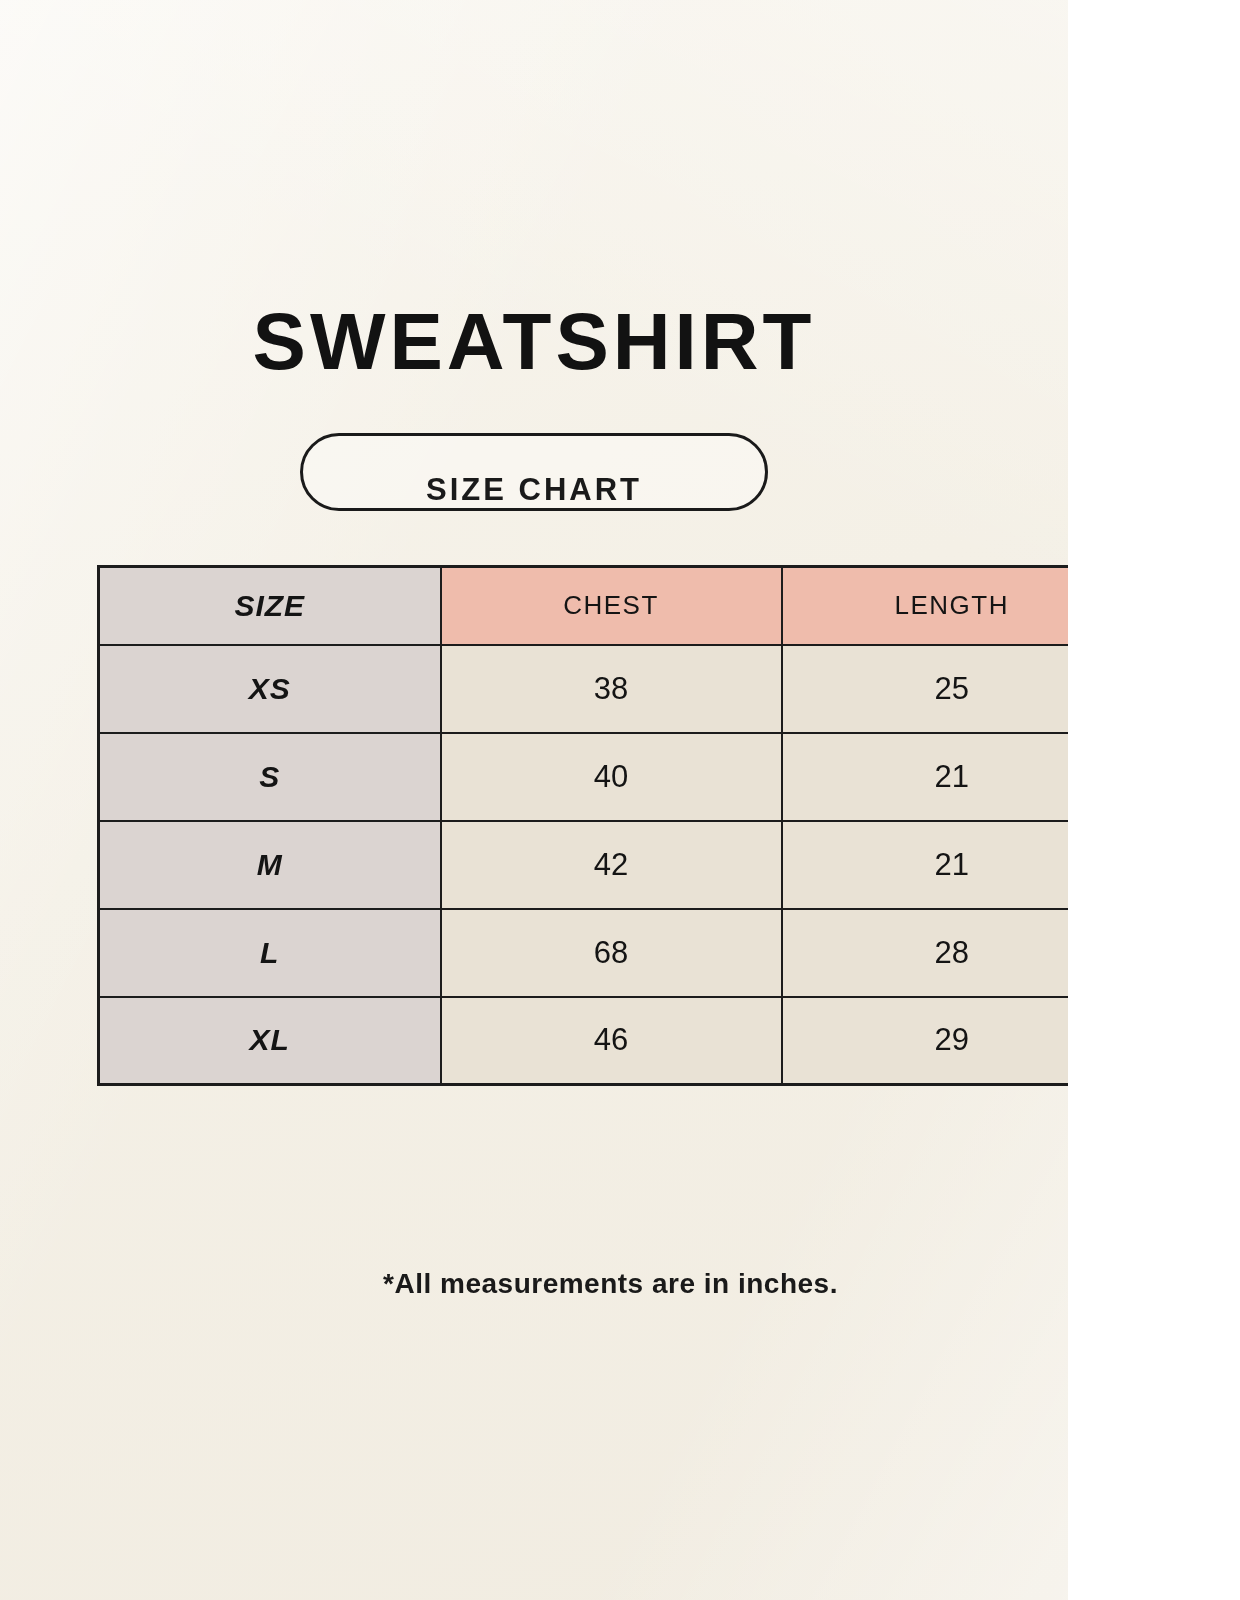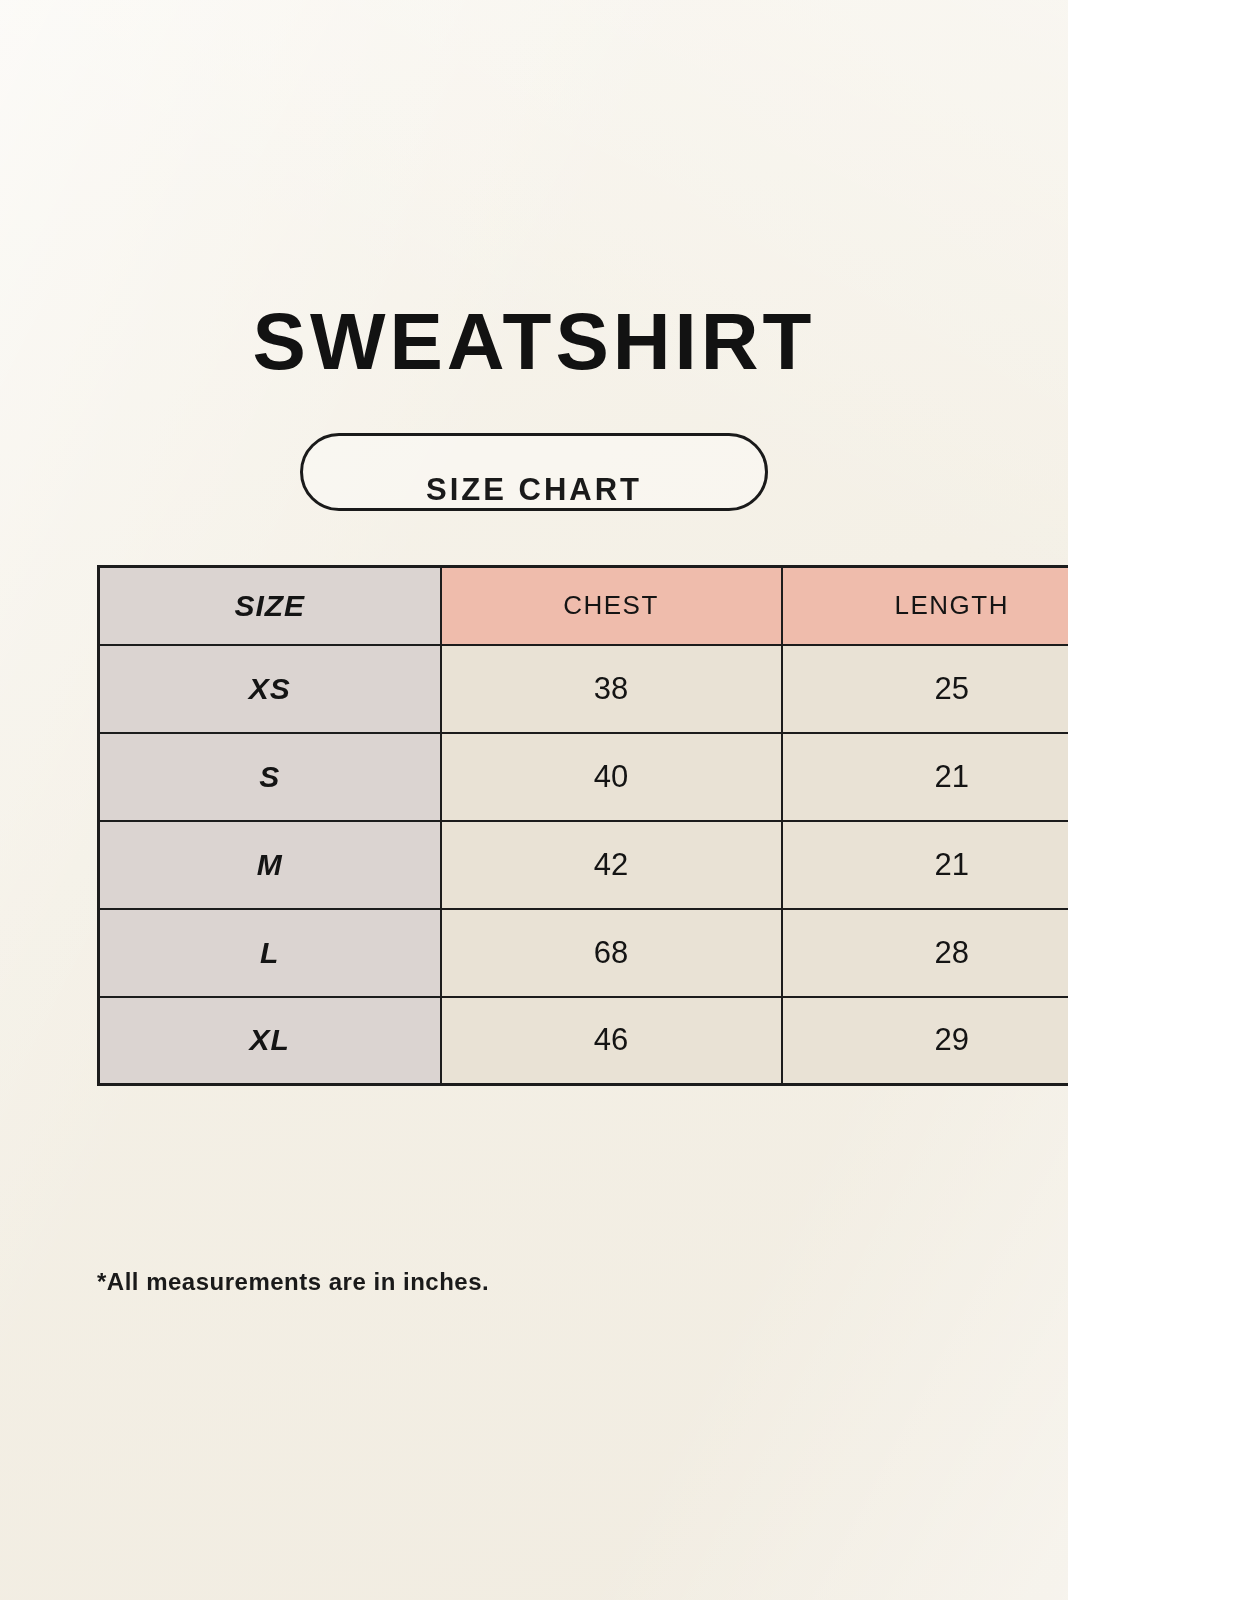--- a/index.html
+++ b/index.html
@@ -98,22 +98,22 @@
     background: #e9e2d5;
     font-weight: 400;
     font-size: 31px;
   }
 
   .note {
     position: absolute;
     top: 1268px;
     left: 97px;
     width: 1027px;
-    text-align: left;
-    font-size: 24px;
+    text-align: center;
+    font-size: 28px;
     font-weight: 700;
     letter-spacing: 0.5px;
     color: #1a1a1a;
   }
 </style>
 </head>
 <body>
 
 <div class="canvas">
 

